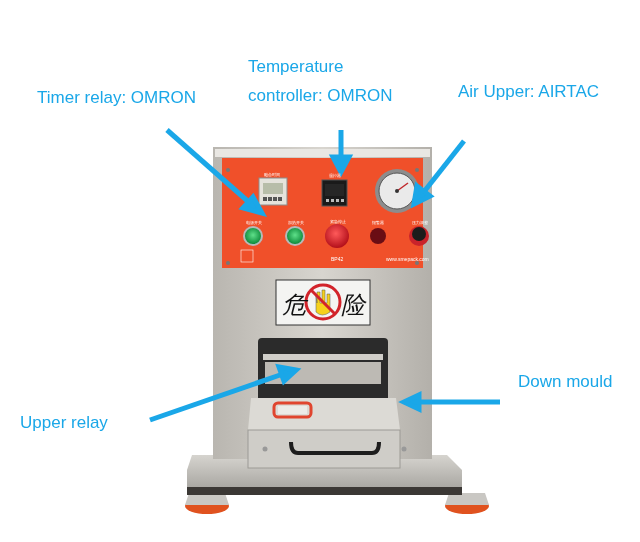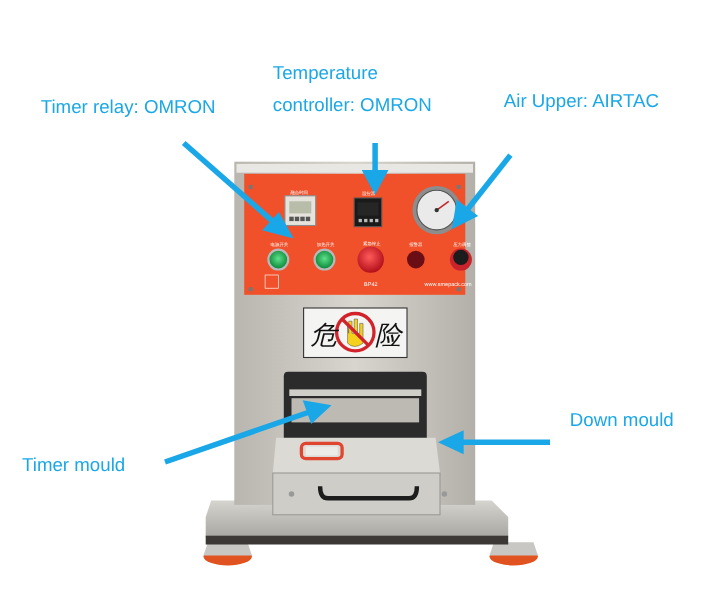--- a/index.html
+++ b/index.html
@@ -9,21 +9,21 @@
   .abs{position:absolute;}
   .chn{font-size:4px;color:#fff;position:absolute;white-space:nowrap;}
 </style>
 </head>
 <body>
 
 <div class="label" style="left:37px;top:87px;">Timer relay: OMRON</div>
 <div class="label" style="left:248px;top:56px;">Temperature</div>
 <div class="label" style="left:248px;top:85px;">controller: OMRON</div>
 <div class="label" style="left:458px;top:81px;">Air Upper: AIRTAC</div>
-<div class="label" style="left:20px;top:412px;">Timer mould</div>
+<div class="label" style="left:20px;top:412px;">Upper relay</div>
 <div class="label" style="left:518px;top:371px;">Down mould</div>
 
 <svg class="machine" width="640" height="542" viewBox="0 0 640 542" style="left:0;top:0;">
   <defs>
     <linearGradient id="bodyG" x1="0" x2="1" y1="0" y2="0">
       <stop offset="0" stop-color="#b9b6b0"></stop>
       <stop offset="0.5" stop-color="#d8d5cf"></stop>
       <stop offset="1" stop-color="#b3b0aa"></stop>
     </linearGradient>
     <linearGradient id="baseG" x1="0" x2="0" y1="0" y2="1">

